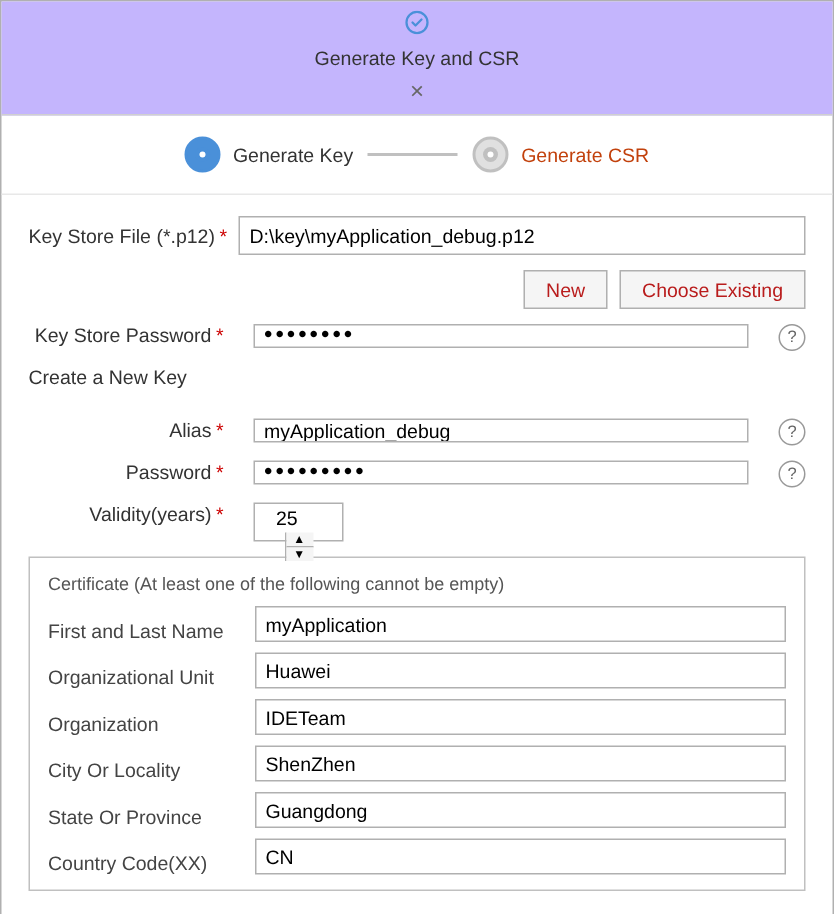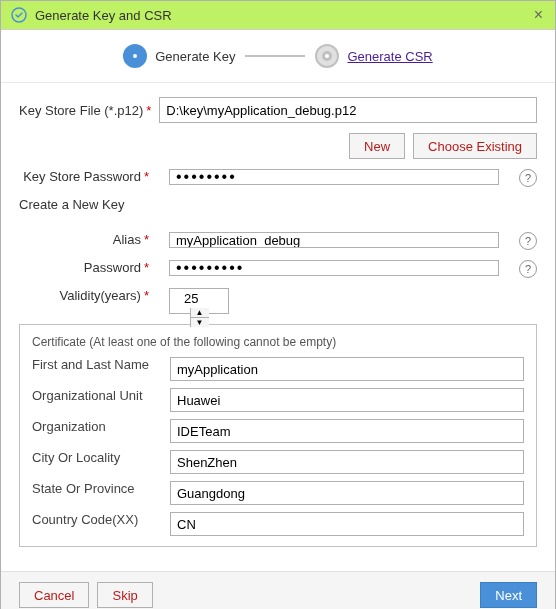--- a/index.html
+++ b/index.html
@@ -14,27 +14,28 @@
     }
     .dialog {
       width: 556px;
       background: #ffffff;
       border: 1px solid #b0b0b0;
       box-shadow: 2px 2px 8px rgba(0,0,0,0.3);
       display: flex;
       flex-direction: column;
     }
     .title-bar {
-      background: #bef264;
+      background: #c4b5fd;
       border-bottom: 1px solid #d0d0d0;
       padding: 6px 10px;
       display: flex;
       align-items: center;
       gap: 8px;
       user-select: none;
+      flex-direction: column;
     }
     .title-bar-icon {
       width: 16px;
       height: 16px;
     }
     .title-bar-text {
       font-size: 13px;
       color: #333;
       flex: 1;
     }
@@ -79,22 +80,21 @@
     }
     .step-circle.inactive {
       background: #e0e0e0;
       border: 2px solid #c0c0c0;
     }
     .step-label {
       font-size: 13px;
       color: #333;
     }
     .step-label.inactive {
-      color: #4c1d95;
-      text-decoration: underline;
+      color: #c2410c;
     }
     .step-connector {
       width: 60px;
       height: 2px;
       background: #c0c0c0;
       margin: 0 10px;
     }
     .content {
       padding: 14px 18px;
       flex: 1;
@@ -225,21 +225,21 @@
       align-items: center;
       justify-content: center;
       padding: 0;
       width: 18px;
     }
     .spinner-btn:first-child {
       border-bottom: 1px solid #b0b0b0;
     }
     .cert-row {
       display: flex;
-      align-items: flex-start;
+      align-items: flex-end;
       margin-bottom: 7px;
       gap: 8px;
     }
     .cert-label {
       min-width: 130px;
       font-size: 13px;
       color: #444;
       text-align: left;
       flex-shrink: 0;
     }

